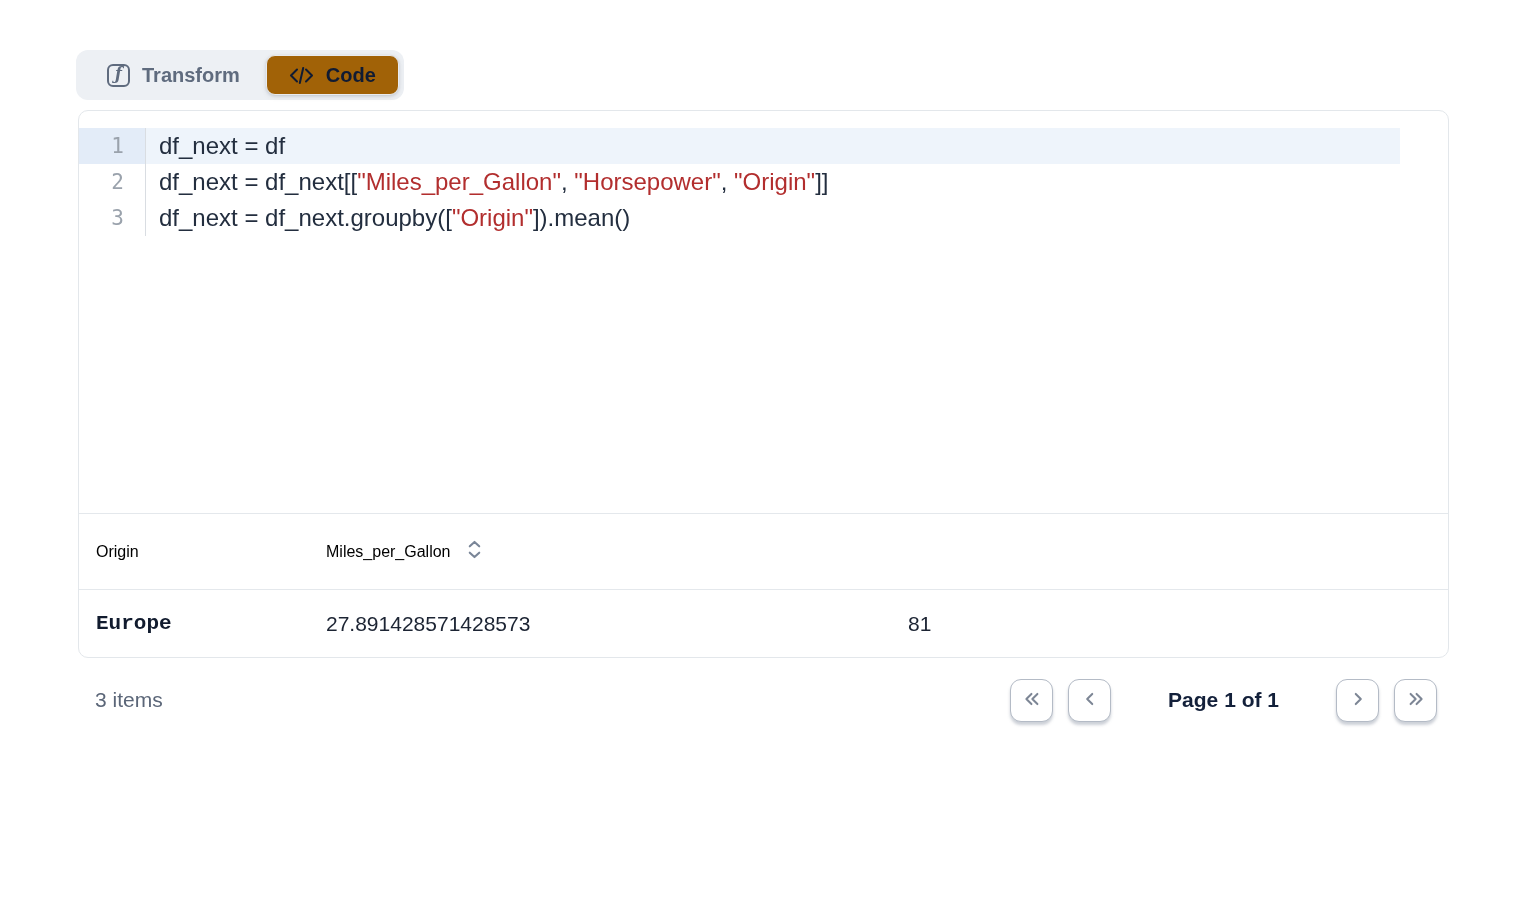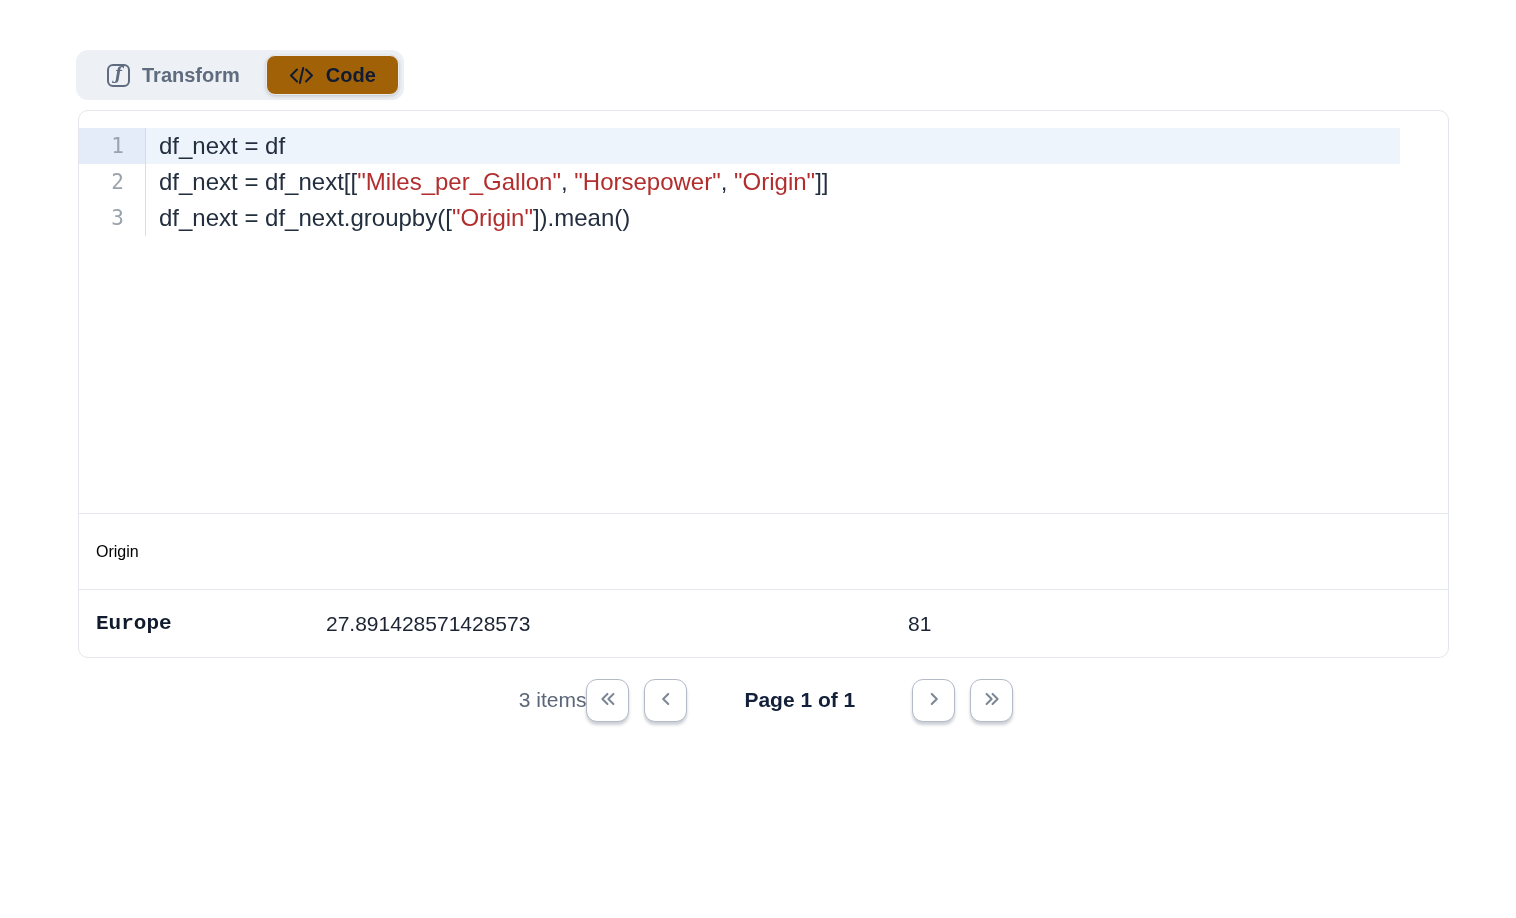--- a/index.html
+++ b/index.html
@@ -85,21 +85,21 @@
   }
   .th { display: flex; align-items: center; gap: 15px; }
   .th.sortable { cursor: pointer; }
   .tbl-row { height: 67px; font-size: 21px; color: #1c2433; }
   .tbl-row + .tbl-row { border-top: 1px solid #e8ecf0; }
   .cell-origin { font-weight: 700; color: #111b2e; font-family: Liberation Mono, monospace; }
 
   
   .footer {
     margin-top: 14px; height: 56px;
-    display: flex; align-items: center; justify-content: center;
+    display: flex; align-items: center; justify-content: space-between;
     padding: 0 12px 0 17px;
   }
   .items-count { color: #5b6678; font-size: 21px; }
   .pagination { display: flex; align-items: center; }
   .pg-btn {
     width: 43px; height: 43px;
     background: #ffffff;
     border: 1.5px solid #b4bbc6; border-radius: 11px;
     display: inline-flex; align-items: center; justify-content: center;
     cursor: pointer;
@@ -150,20 +150,29 @@
         <div class="gutter">3</div>
         <div class="code-text"><span>df_next = df_next.groupby([</span><span class="tok-str">"Origin"</span><span>]).mean()</span></div>
       </div>
     </div>
 
     <div>
       <div class="tbl-head">
         <div class="th">
           <span>Origin</span>
         </div>
+        <div class="th sortable">
+          <span>Miles_per_Gallon</span>
+          <span>
+            <svg width="17" height="21" viewBox="0 0 16 20" fill="none" stroke="#7a8698" stroke-width="2" stroke-linecap="round" stroke-linejoin="round">
+              <polyline points="3.5,7 8,2.8 12.5,7"></polyline>
+              <polyline points="3.5,13 8,17.2 12.5,13"></polyline>
+            </svg>
+          </span>
+        </div>
       </div>
 
       <div class="tbl-row">
         <div class="cell-origin">Europe</div>
         <div>27.891428571428573</div>
         <div>81</div>
       </div>
     </div>
   </div>
 

